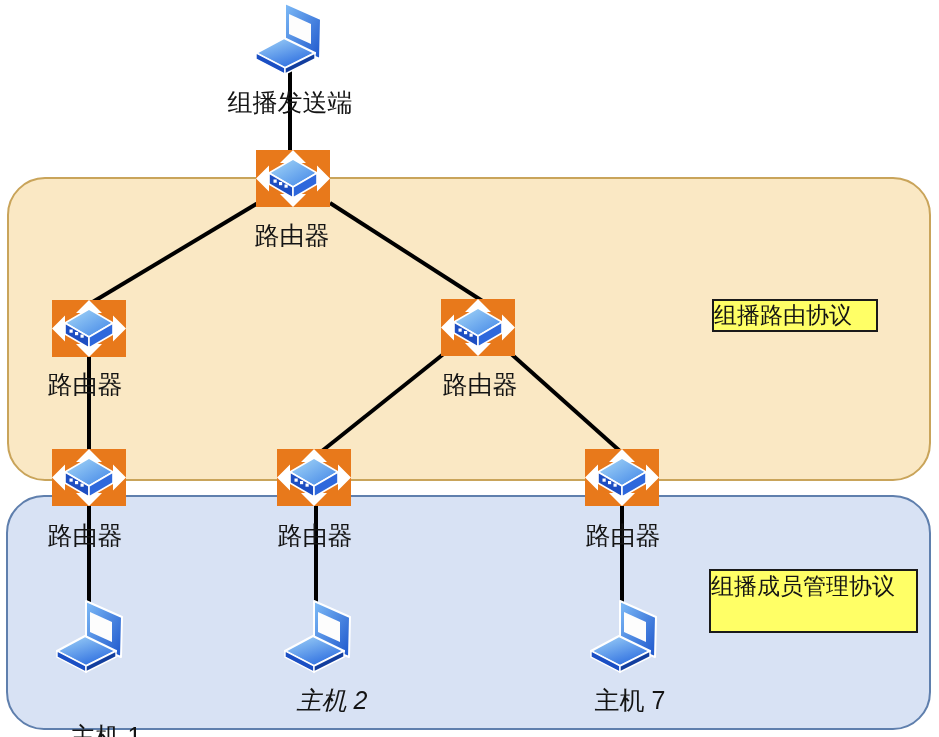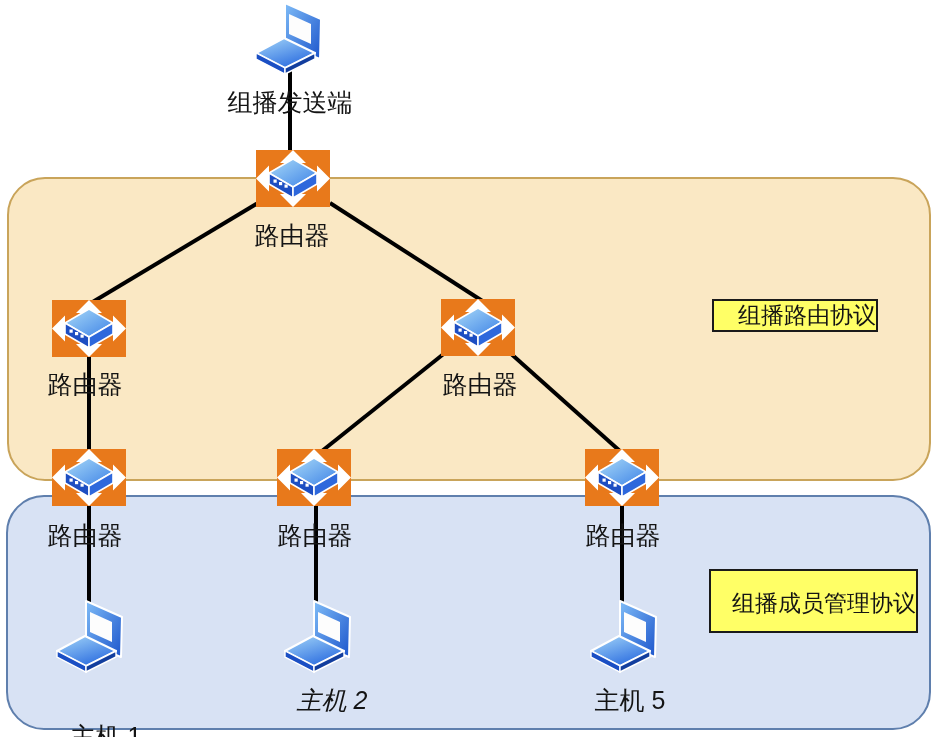--- a/index.html
+++ b/index.html
@@ -38,23 +38,23 @@
   .lbl-router-mid-right{left:400px;top:370px;}
   .lbl-router-bottom-left{left:5px;top:521px;}
   .lbl-router-bottom-mid{left:235px;top:521px;}
   .lbl-router-bottom-right{left:543px;top:521px;}
   .lbl-host1{left:26px;top:686px;margin-top:36px;}
   .lbl-host2{left:252px;top:686px;font-style:italic;}
   .lbl-host3{left:550px;top:686px;}
 
   
   .proto-box{position:absolute;background:#FFFF66;border:2px solid #1a1a1a;color:#141414;
-             text-align:right;font-size:23px;z-index:4;box-sizing:border-box;}
+             text-align:left;font-size:23px;z-index:4;box-sizing:border-box;}
   .proto-routing{left:712px;top:299px;width:166px;height:33px;line-height:29px;}
-  .proto-igmp{left:709px;top:569px;width:209px;height:64px;line-height:29px;padding-top:18px;}
+  .proto-igmp{left:709px;top:569px;width:209px;height:64px;line-height:29px;padding-top:1px;}
 </style>
 </head>
 <body>
 
 <svg width="0" height="0" style="position:absolute" aria-hidden="true">
   <defs>
     <linearGradient id="gradTop" x1="0" y1="0" x2="1" y2="1">
       <stop offset="0" stop-color="#A9DAF8"></stop>
         <stop offset="1" stop-color="#3D82E6"></stop>
     </linearGradient>
@@ -240,20 +240,20 @@
 
   <div class="node-label lbl-sender">组播发送端</div>
   <div class="node-label lbl-router-top">路由器</div>
   <div class="node-label lbl-router-mid-left">路由器</div>
   <div class="node-label lbl-router-mid-right">路由器</div>
   <div class="node-label lbl-router-bottom-left">路由器</div>
   <div class="node-label lbl-router-bottom-mid">路由器</div>
   <div class="node-label lbl-router-bottom-right">路由器</div>
   <div class="node-label lbl-host1">主机 1</div>
   <div class="node-label lbl-host2">主机 2</div>
-  <div class="node-label lbl-host3">主机 5</div>
+  <div class="node-label lbl-host3">主机 7</div>
 
   <div class="proto-box proto-routing">组播路由协议</div>
   <div class="proto-box proto-igmp">
     <div>组播成员管理协议</div>
   </div>
 
 </div>
 
 </body></html>

